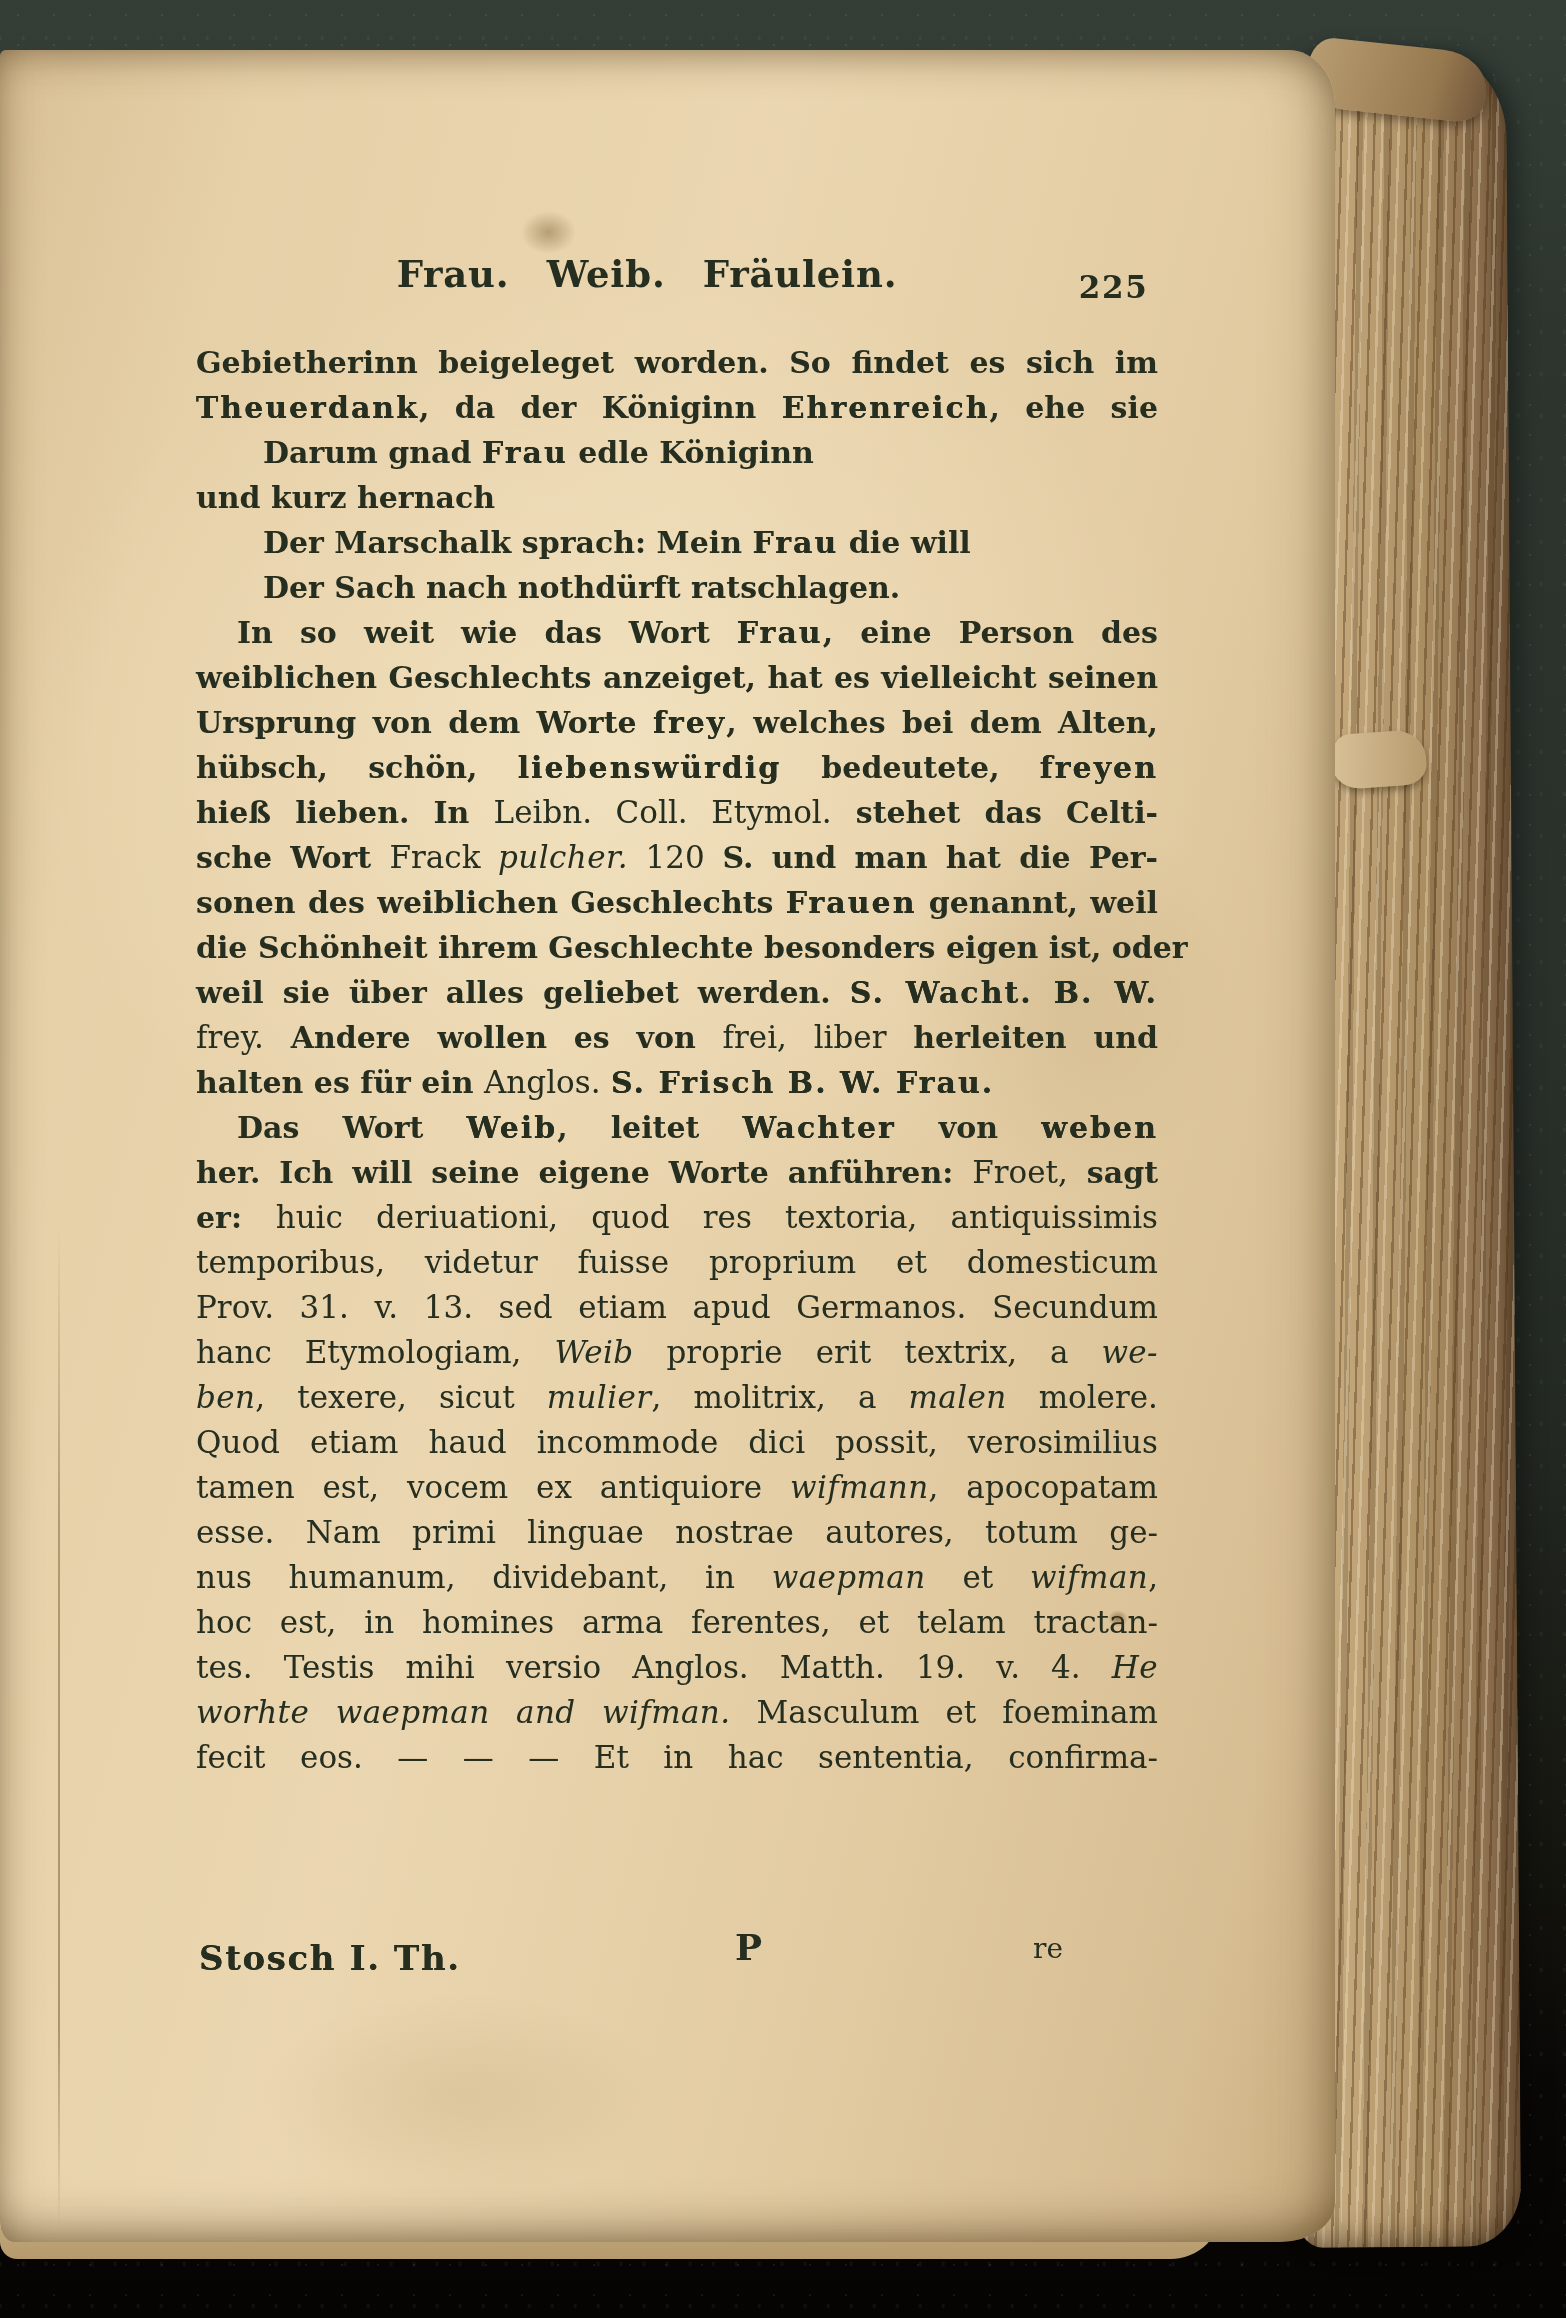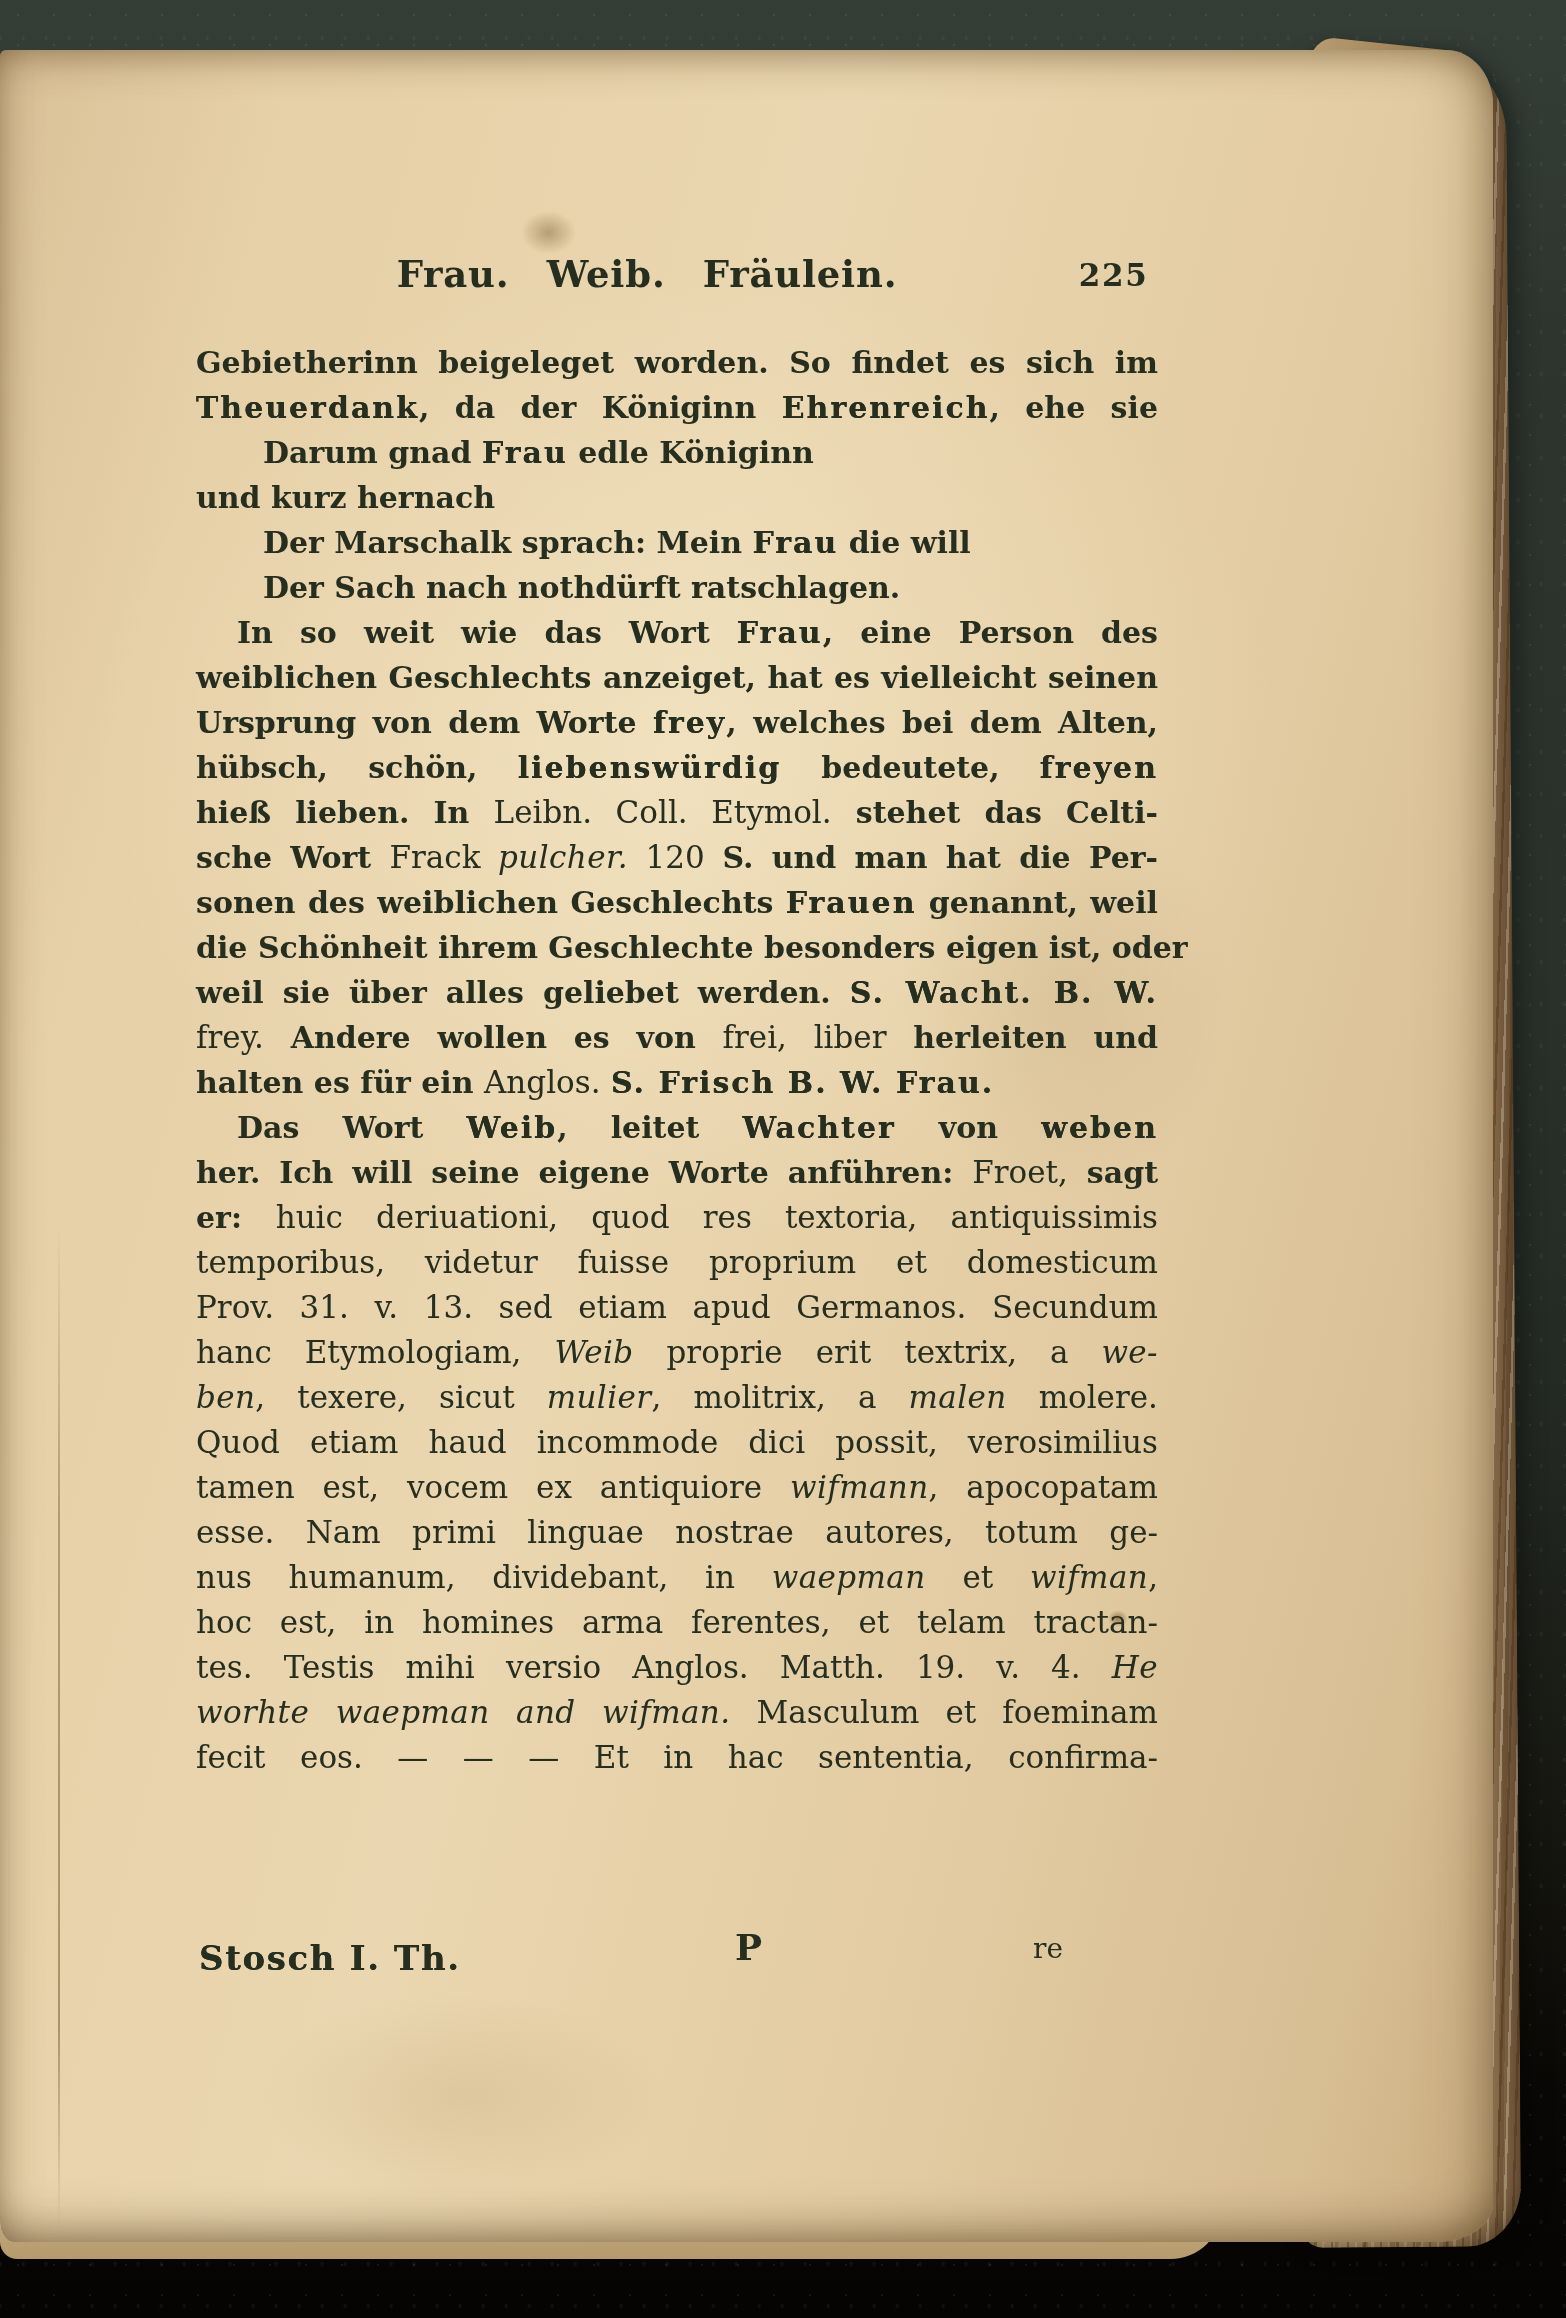--- a/index.html
+++ b/index.html
@@ -22,38 +22,38 @@
       linear-gradient(90deg,#d2b88c 0%,#c0a478 30%,#ab8d62 62%,#8f7250 85%,#6f553a 100%);
     border-radius:47px 70px 55px 31px / 63px 86px 63px 47px;
     box-shadow:inset 0 19.6px 31px -15.7px rgba(40,25,8,.55),inset 0 -23.5px 35px -19.6px rgba(30,18,5,.6),7.8px 0 23.5px rgba(0,0,0,.35);}
   .worn-corner{position:absolute;left:1307px;top:45px;width:180px;height:70px;z-index:2;
     transform:rotate(6deg);background:linear-gradient(100deg,#b99d72,#97794f 70%,#6e543a);
     border-radius:23.5px 47px 31px 39px/31px 39px 23.5px 31px;box-shadow:0 4.7px 9.4px rgba(20,12,4,.4);}
   .worn-tab{position:absolute;left:1332px;top:732px;width:94px;height:55px;z-index:2;
     transform:rotate(-4deg);background:linear-gradient(95deg,#d9c197,#b69a6e);
     border-radius:19px 31px 23.5px 28px/23.5px 28px 20.4px 23.5px;box-shadow:0 3.9px 7.8px rgba(20,12,4,.35);}
 
-  .page{position:absolute;left:0;top:50px;width:1493px;height:2192px;z-index:3;
+  .page{position:absolute;left:0;top:50px;width:1335px;height:2192px;z-index:3;
     background:
       radial-gradient(862px 705px at 46% 32%,rgba(255,245,216,.35),rgba(0,0,0,0) 70%),
       linear-gradient(104deg,#d9c096 0%,#e6d0a8 14%,#ead6b0 42%,#e3cca3 68%,#d7bd92 90%,#c9ad80 100%);
     border-radius:6.3px 47px 55px 14px/6.3px 55px 39px 20.4px;
     box-shadow:inset 0 20.4px 43px -22px rgba(95,72,38,.60),inset -35px 0 67px -35px rgba(95,72,38,.55),inset 0 -30px 51px -27.4px rgba(80,58,28,.65),inset 23.5px 0 55px -39px rgba(90,65,32,.45);}
   .crease{position:absolute;left:58px;top:1175px;width:2.3px;height:1003px;
     background:linear-gradient(180deg,rgba(0,0,0,0),rgba(110,85,45,.45) 30%,rgba(110,85,45,.5) 80%,rgba(0,0,0,0));}
   .stain{position:absolute;border-radius:50%;pointer-events:none;}
   .s1{left:521px;top:161px;width:55px;height:43px;background:radial-gradient(closest-side,rgba(120,92,48,.45),rgba(120,92,48,0));}
   .s2{left:901px;top:744px;width:329px;height:407px;background:radial-gradient(closest-side,rgba(150,120,70,.14),rgba(150,120,70,0));}
   .s3{left:258px;top:1943px;width:407px;height:204px;background:radial-gradient(closest-side,rgba(140,110,60,.12),rgba(140,110,60,0));}
   .s4{left:1108px;top:1560px;width:20.4px;height:17px;background:radial-gradient(closest-side,rgba(110,70,25,.6),rgba(110,70,25,0));}
 
   .content{position:absolute;inset:0;z-index:4;color:#262e20;}
   .header{position:absolute;left:196px;top:202px;width:957px;height:55px;}
   .title{display:block;text-align:center;padding-right:55px;font-weight:700;font-size:37px;word-spacing:23.5px;letter-spacing:0.8px;}
-  .pagenum{position:absolute;right:4.7px;top:5px;font-size:31px;font-weight:700;letter-spacing:1.6px;}
+  .pagenum{position:absolute;right:4.7px;top:17px;font-size:31px;font-weight:700;letter-spacing:1.6px;}
 
   .text-block{position:absolute;left:196px;top:290px;width:962px;}
   .line{height:45px;line-height:45px;white-space:nowrap;text-align:justify;text-align-last:justify;}
   .line.short,.line.verse{text-align:left;text-align-last:left;}
   .line.verse{padding-left:67px;}
   .line.pind{text-indent:41px;}
   .f{font-weight:700;font-size:30px;}
   .fb{font-weight:700;font-size:30px;letter-spacing:2px;text-shadow:0 0 0.5px #262e20;}
   .a{font-weight:400;font-size:31px;}
   .i{font-style:italic;font-weight:400;font-size:31px;letter-spacing:0.4px;}

